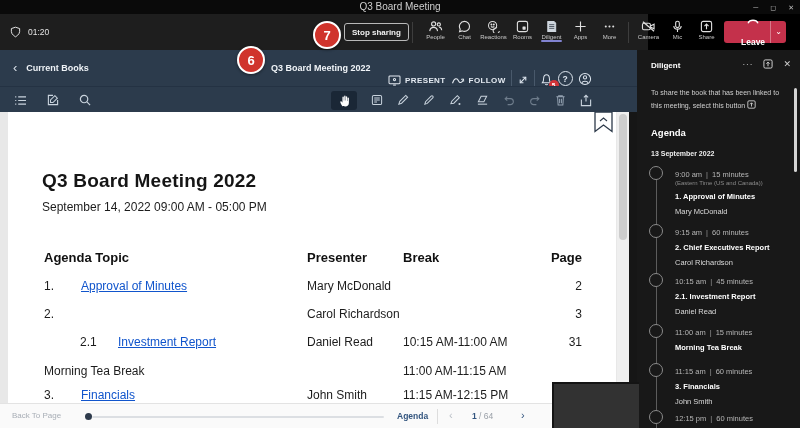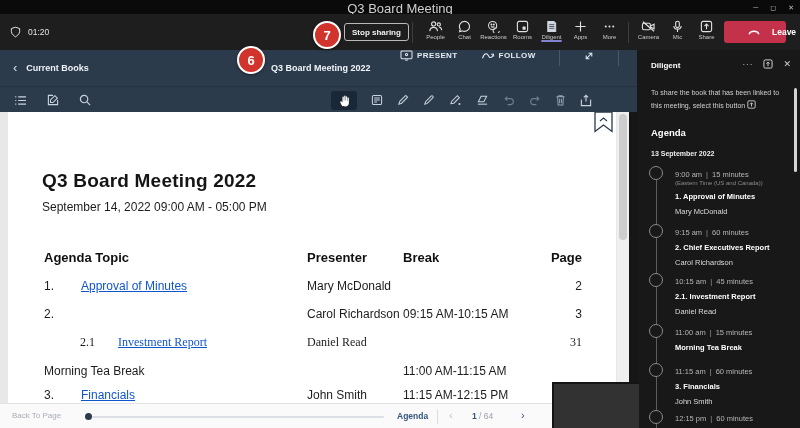--- a/index.html
+++ b/index.html
@@ -1,50 +1,50 @@
 <!DOCTYPE html>
 <html><head>
 <meta charset="utf-8">
 <style>
   html,body{margin:0;padding:0;background:#000;}
   .screen{position:relative;width:800px;height:428px;overflow:hidden;background:#000;
           font-family:"Liberation Sans",sans-serif;-webkit-font-smoothing:antialiased;}
   
   .titlebar{position:absolute;left:0;top:0;width:800px;height:14px;background:#0a0a0a;}
-  .titlebar .tb-title{position:absolute;left:0;right:0;top:1px;text-align:center;font-size:13px;color:#cfcfcf;}
+  .titlebar .tb-title{position:absolute;left:0;right:0;top:1px;text-align:center;font-size:10px;color:#cfcfcf;}
   .win-controls{position:absolute;right:6px;top:0;height:14px;display:flex;gap:12px;align-items:center;color:#bdbdbd;font-size:7px;}
   .win-controls span{cursor:default;line-height:1;}
   
-  .meetbar{position:absolute;left:0;top:14px;width:800px;height:36px;background:#1e1e1e;}
+  .meetbar{position:absolute;left:0;top:14px;width:648px;height:36px;background:#1e1e1e;}
   .meet-left{position:absolute;left:10px;top:0;height:36px;display:flex;align-items:center;gap:7px;color:#e8e8e8;}
   .meet-left .timer{font-size:8.5px;color:#e3e3e3;}
   .stop-sharing{position:absolute;left:344px;top:9px;height:18px;padding:0 7px;background:transparent;
     border:1px solid #b9b9b9;border-radius:3px;color:#f2f2f2;font-size:8px;font-weight:700;
     font-family:"Liberation Sans",sans-serif;}
   .vdiv{position:absolute;top:8px;width:1px;height:21px;background:#3d3d3d;}
   .meet-items{position:absolute;top:3px;display:flex;}
   .meet-item{width:29px;display:flex;flex-direction:column;align-items:center;gap:1px;color:#e0e0e0;position:relative;padding-top:3px;}
   .meet-item .lbl{font-size:6px;color:#c9c9c9;white-space:nowrap;}
   .meet-item .accent{position:absolute;bottom:-2px;left:4px;right:4px;height:2px;background:#8183d0;border-radius:2px;}
   .leave-btn{position:absolute;left:724px;top:7px;width:62px;height:22px;background:#c4314b;border-radius:3px;
     display:flex;align-items:center;color:#fff;}
-  .leave-main{display:flex;align-items:center;gap:12px;padding:0 5px 0 24px;font-size:8.5px;font-weight:700;}
+  .leave-main{display:flex;align-items:center;gap:12px;padding:0 5px 0 17px;font-size:8.5px;font-weight:700;flex-direction:column;}
   .leave-caret{border-left:1px solid rgba(255,255,255,.35);width:15px;text-align:center;font-size:8px;line-height:22px;height:22px;}
   
   .annotation{position:absolute;width:24px;height:24px;border-radius:50%;background:#d0342c;border:2px solid #fff;
     box-shadow:0 1px 3px rgba(0,0,0,.45);color:#fff;font-size:13px;font-weight:700;display:flex;align-items:center;justify-content:center;z-index:30;}
   
   .viewer{position:absolute;left:0;top:50px;width:637px;height:378px;background:#e8e8e8;}
   
   .vheader{position:absolute;left:0;top:0;width:637px;height:36px;background:#2c3b4c;}
   .vback{position:absolute;left:13px;top:0;height:36px;display:flex;align-items:center;gap:9px;color:#eef2f6;}
   .vback .chev{font-size:13px;color:#d7dee6;margin-top:-2px;}
   .vback .lbl{font-size:9px;font-weight:700;}
   .vtitle{position:absolute;left:271px;top:0;height:36px;display:flex;align-items:center;font-size:9px;font-weight:700;color:#f0f4f8;}
-  .vh-right{position:absolute;left:400px;top:0;height:36px;display:flex;align-items:flex-start;gap:23px;color:#dde5ee;}
+  .vh-right{position:absolute;left:388px;top:0;height:36px;display:flex;align-items:flex-end;gap:5px;color:#dde5ee;}
   .vh-btn{display:flex;align-items:center;gap:4px;font-size:8px;font-weight:700;letter-spacing:.4px;color:#e4eaf1;}
   .vh-sep{width:1px;height:16px;background:#49596b;}
   .bell-wrap{position:relative;}
   .bell-badge{position:absolute;right:-6px;bottom:-4px;background:#d13438;color:#fff;border-radius:50%;
     width:10px;height:10px;font-size:6.5px;font-weight:700;display:flex;align-items:center;justify-content:center;}
   .circle-glyph{width:13px;height:13px;border:1.2px solid #dde5ee;border-radius:50%;display:flex;align-items:center;justify-content:center;
     font-size:8.5px;font-weight:700;color:#dde5ee;}
   
   .vtoolbar{position:absolute;left:0;top:36px;width:637px;height:26px;background:#2c3b4c;border-top:1px solid #243243;}
   .vt-left{position:absolute;left:14px;top:0;height:26px;display:flex;align-items:center;gap:20px;color:#c9d3dd;}
@@ -415,27 +415,27 @@
 
         <div class="doc-row" style="top:167px;">
           <span class="c-num">1.</span>
           <span class="c-topic link">Approval of Minutes</span>
           <span class="c-presenter">Mary McDonald</span>
           <span class="c-page">2</span>
         </div>
         <div class="doc-row" style="top:195px;">
           <span class="c-num">2.</span>
           <span class="c-presenter">Carol Richardson</span>
-          <span class="c-time">09:15 AM-10:15 AM</span>
           <span class="c-page">3</span>
         </div>
-        <div class="doc-row" style="top:223px;font-family:Liberation Serif, serif;">
+        <div class="doc-row" style="top:223px;">
           <span class="c-num sub">2.1</span>
           <span class="c-topic sub link">Investment Report</span>
           <span class="c-presenter">Daniel Read</span>
+          <span class="c-time">10:15 AM-11:00 AM</span>
           <span class="c-page">31</span>
         </div>
         <div class="doc-row" style="top:252px;">
           <span class="c-topic plain">Morning Tea Break</span>
           <span class="c-time">11:00 AM-11:15 AM</span>
         </div>
         <div class="doc-row" style="top:276px;">
           <span class="c-num">3.</span>
           <span class="c-topic link">Financials</span>
           <span class="c-presenter">John Smith</span>

